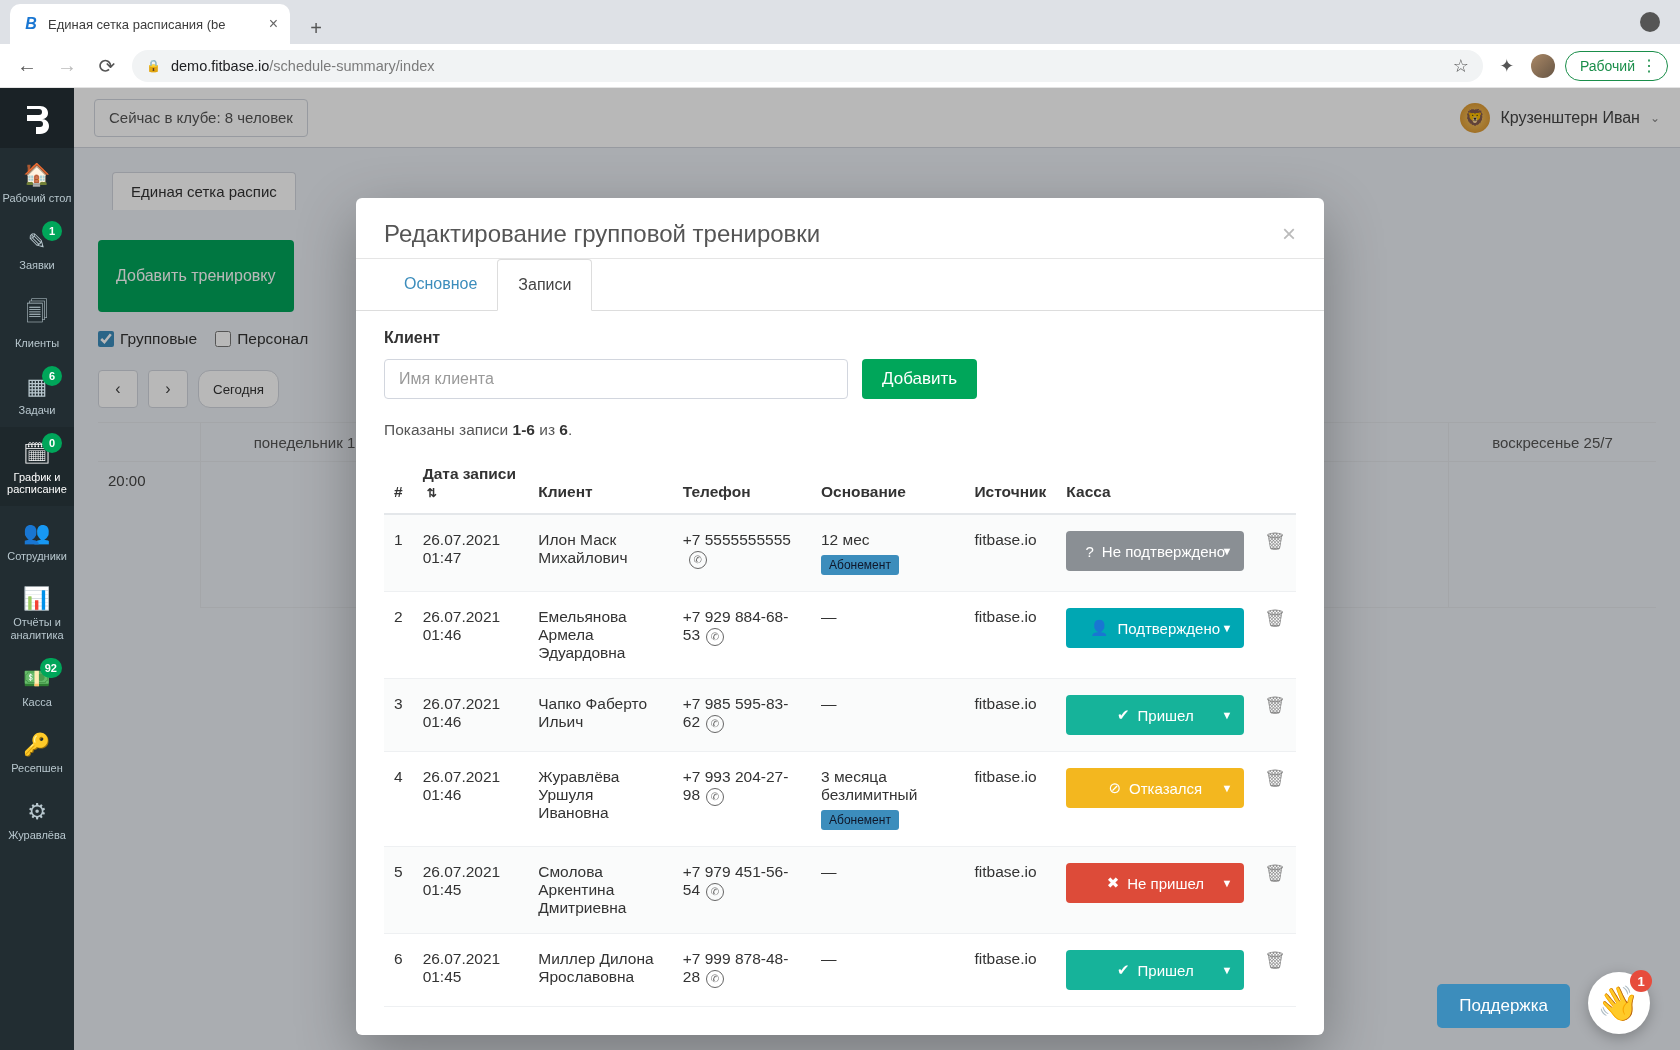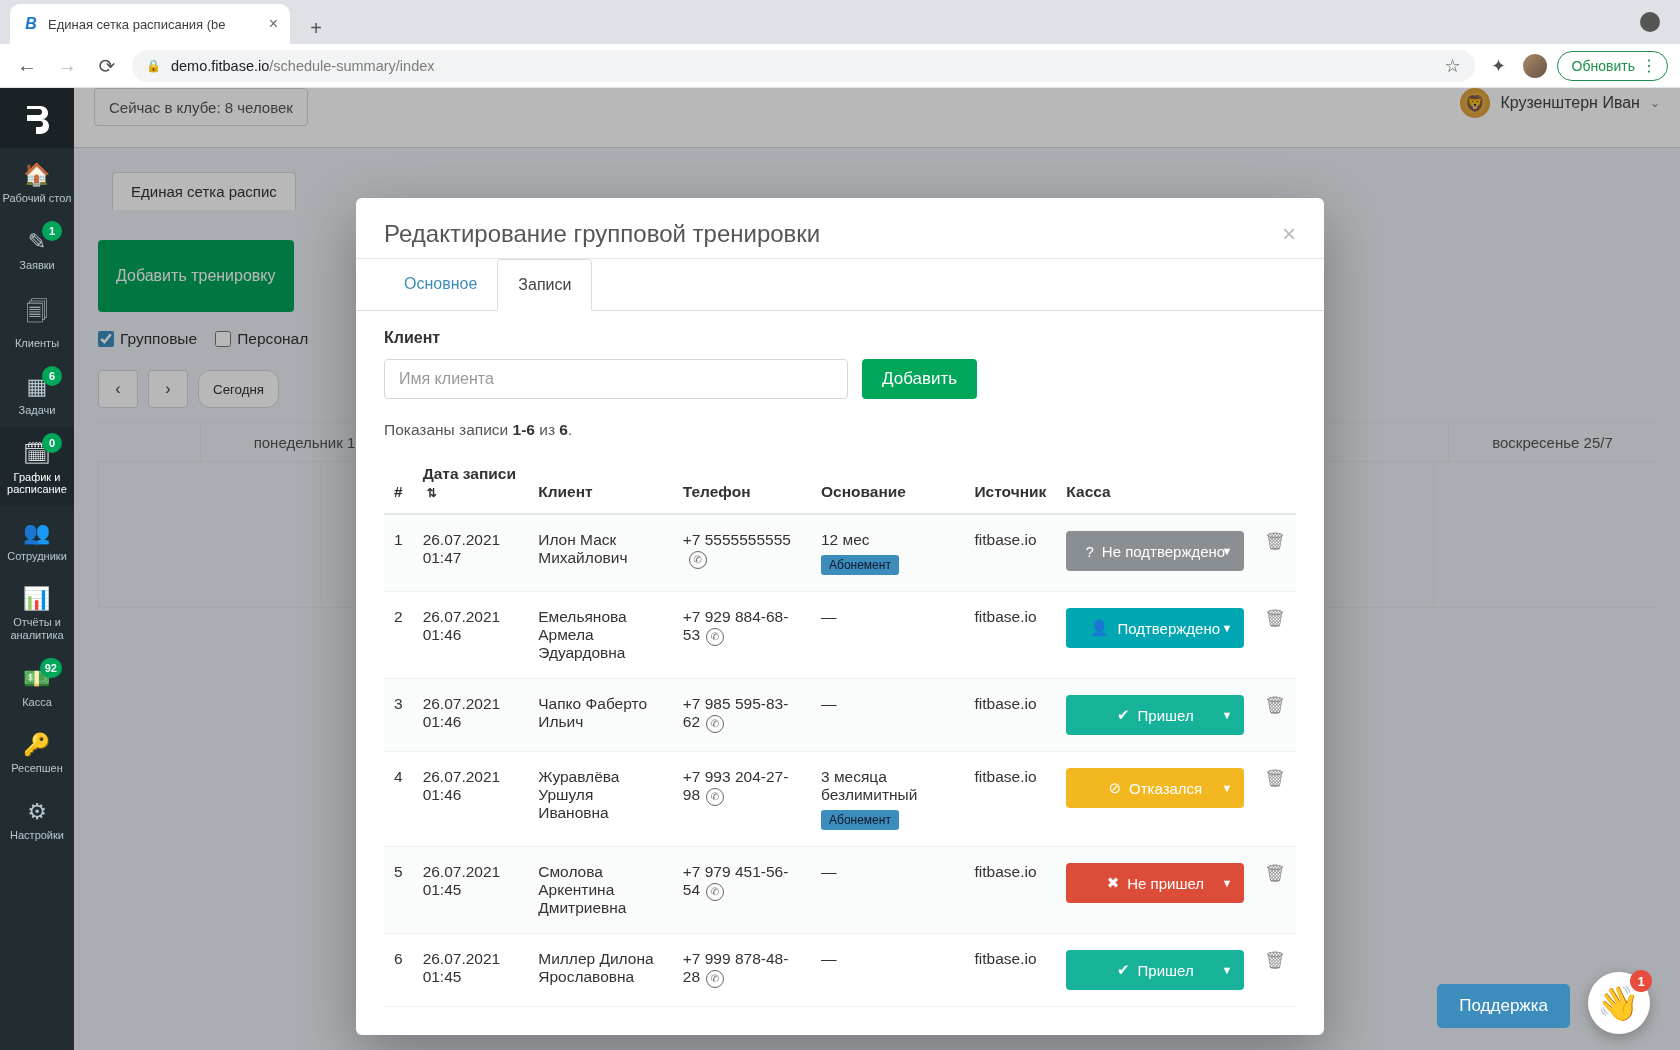--- a/index.html
+++ b/index.html
@@ -32,21 +32,21 @@
 .sidebar { position:absolute; left:0; top:0; bottom:0; width:74px; background:#222d32; display:flex; flex-direction:column; align-items:center; padding-top:0; }
 .logo { width:74px; height:60px; display:flex;align-items:center;justify-content:center; color:#fff; background:#1a2226;}
 .logo svg { width:32px; height:32px; }
 .side-item { width:74px; padding:14px 0 10px; display:flex; flex-direction:column; align-items:center; gap:4px; color:#b8c7ce; cursor:pointer; position:relative; }
 .side-item.active { background:#1e282c; color:#fff; }
 .side-ico { font-size:22px; }
 .side-lbl { font-size:11px; text-align:center; line-height:1.15; padding:0 2px;}
 .side-badge { position:absolute; top:6px; right:12px; min-width:20px; height:20px; border-radius:10px; display:flex;align-items:center;justify-content:center; color:#fff; font-size:11px; font-weight:600; padding:0 5px;}
 .badge-green { background:#00a65a; }
 
-.topbar { position:absolute; left:74px; right:0; top:0; height:60px; background:#fff; border-bottom:1px solid #d2d6de; display:flex; align-items:flex-start; padding:0 20px; gap:14px;}
+.topbar { position:absolute; left:74px; right:0; top:0; height:60px; background:#fff; border-bottom:1px solid #d2d6de; display:flex; align-items:center; padding:0 20px; gap:14px;}
 .clubcount { height:38px; border:1px solid #d2d6de; border-radius:4px; display:flex;align-items:center; padding:0 14px; color:#555; font-size:15px;}
 .user-chip { margin-left:auto; display:flex; align-items:center; gap:10px; color:#444; font-size:16px; cursor:pointer;}
 .user-ava { width:30px;height:30px;border-radius:50%; background:radial-gradient(circle,#f6c96b,#d68a1e); display:flex;align-items:center;justify-content:center; }
 
 .content { position:absolute; left:74px; right:0; top:60px; bottom:0; padding:24px; }
 .crumb-tab { display:inline-block; border:1px solid #d2d6de; border-bottom:none; padding:10px 18px; border-radius:4px 4px 0 0; background:#fff; color:#333; font-size:15px; margin-left:14px;}
 .add-training-btn { background:#00a65a; color:#fff; border:none; border-radius:4px; padding:27px 18px; font-size:16px; margin:30px 0 18px; cursor:pointer;}
 .filters { display:flex; gap:18px; align-items:center; margin-bottom:22px; color:#333;}
 .chk { display:flex;align-items:center;gap:6px;}
 .chk input { width:16px;height:16px; accent-color:#3c8dbc;}
@@ -117,21 +117,21 @@
     <div class="nav-btn dis">→</div>
     <div class="nav-btn">⟳</div>
     <div class="addr-bar">
       <span class="addr-lock">🔒</span>
       <span><span class="addr-host">demo.fitbase.io</span><span class="addr-path">/schedule-summary/index</span></span>
       <span class="addr-star">☆</span>
     </div>
     <div class="ext-icon">✦</div>
     <div class="avatar-icon"></div>
     <div class="update-pill">
-        <span>Обновить</span>
+        <span>Рабочий</span>
         <span class="dots">⋮</span>
       </div>
   </div>
 </div>
 
 <div class="app">
 
   <div class="sidebar">
     <div class="logo">
       <svg viewBox="0 0 32 32">
@@ -174,21 +174,21 @@
           <span class="side-ico">💵</span>
                  <span class="side-lbl">Касса</span>
                  <span class="side-badge badge-green">92</span>
         </div>
         <div class="side-item">
           <span class="side-ico">🔑</span>
                  <span class="side-lbl">Ресепшен</span>
                  </div>
         <div class="side-item">
           <span class="side-ico">⚙</span>
-                 <span class="side-lbl">Настройки</span>
+                 <span class="side-lbl">Журавлёва</span>
                  </div>
       </div>
   </div>
 
   <div class="topbar">
     <div class="clubcount">Сейчас в клубе: 8 человек</div>
     <div class="user-chip">
       <span class="user-ava">🦁</span>
       <span>Крузенштерн Иван</span>
       <span style="font-size:12px;color:#888;">⌄</span>
@@ -219,20 +219,21 @@
       <div class="time-col"></div>
       <div class="day-col">понедельник 1</div>
       <div class="day-col"></div>
         <div class="day-col"></div>
         <div class="day-col"></div>
         <div class="day-col"></div>
         <div class="day-col"></div>
       <div class="day-col">воскресенье 25/7</div>
     </div>
     <div class="hour-row">
+      <div class="hour-label">20:00</div>
       <div class="hour-cell"></div>
         <div class="hour-cell"></div>
         <div class="hour-cell"></div>
         <div class="hour-cell"></div>
         <div class="hour-cell"></div>
         <div class="hour-cell"></div>
         <div class="hour-cell"></div>
     </div>
   </div>
 

